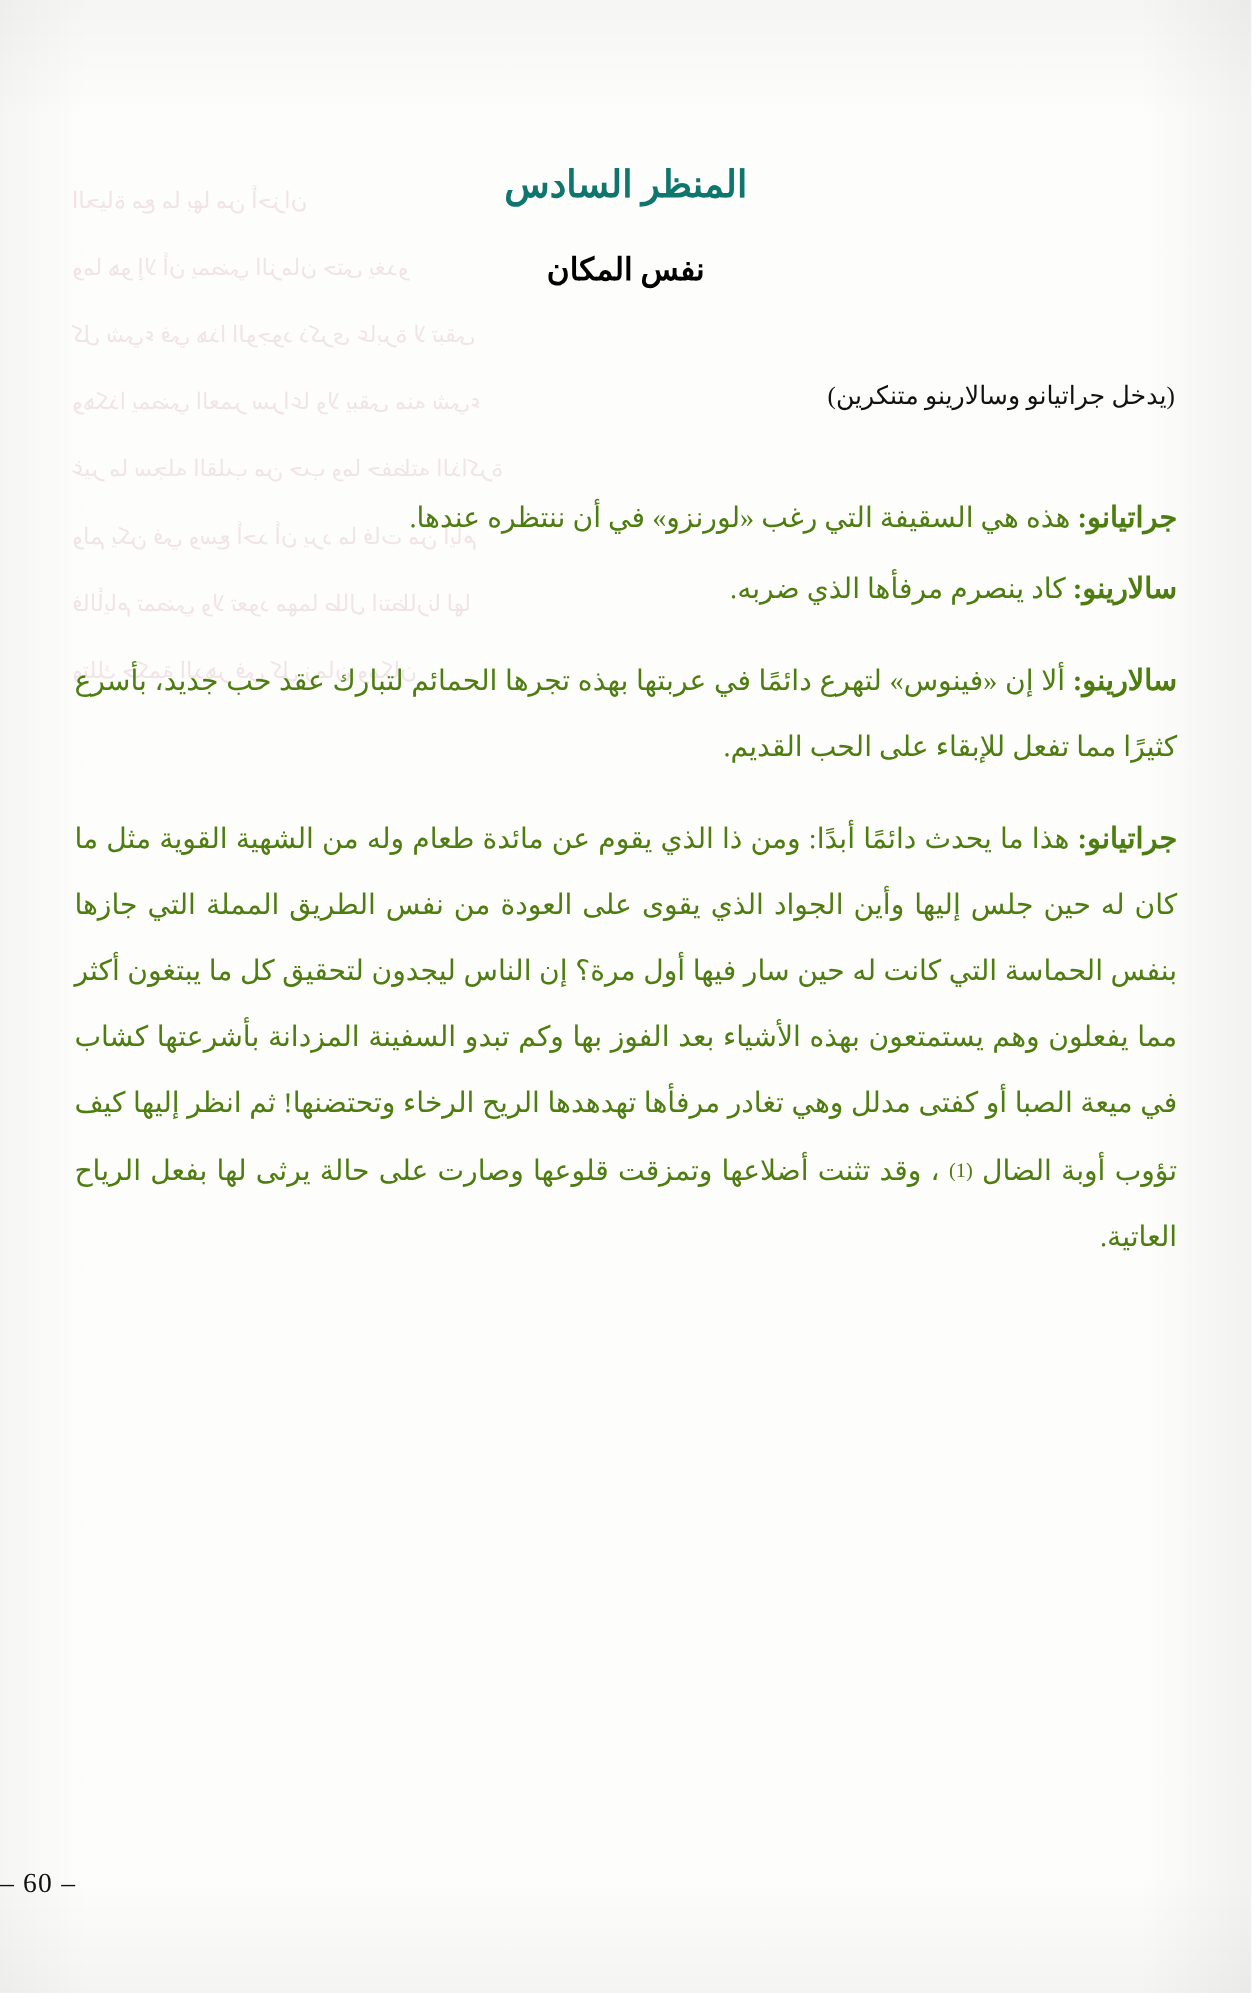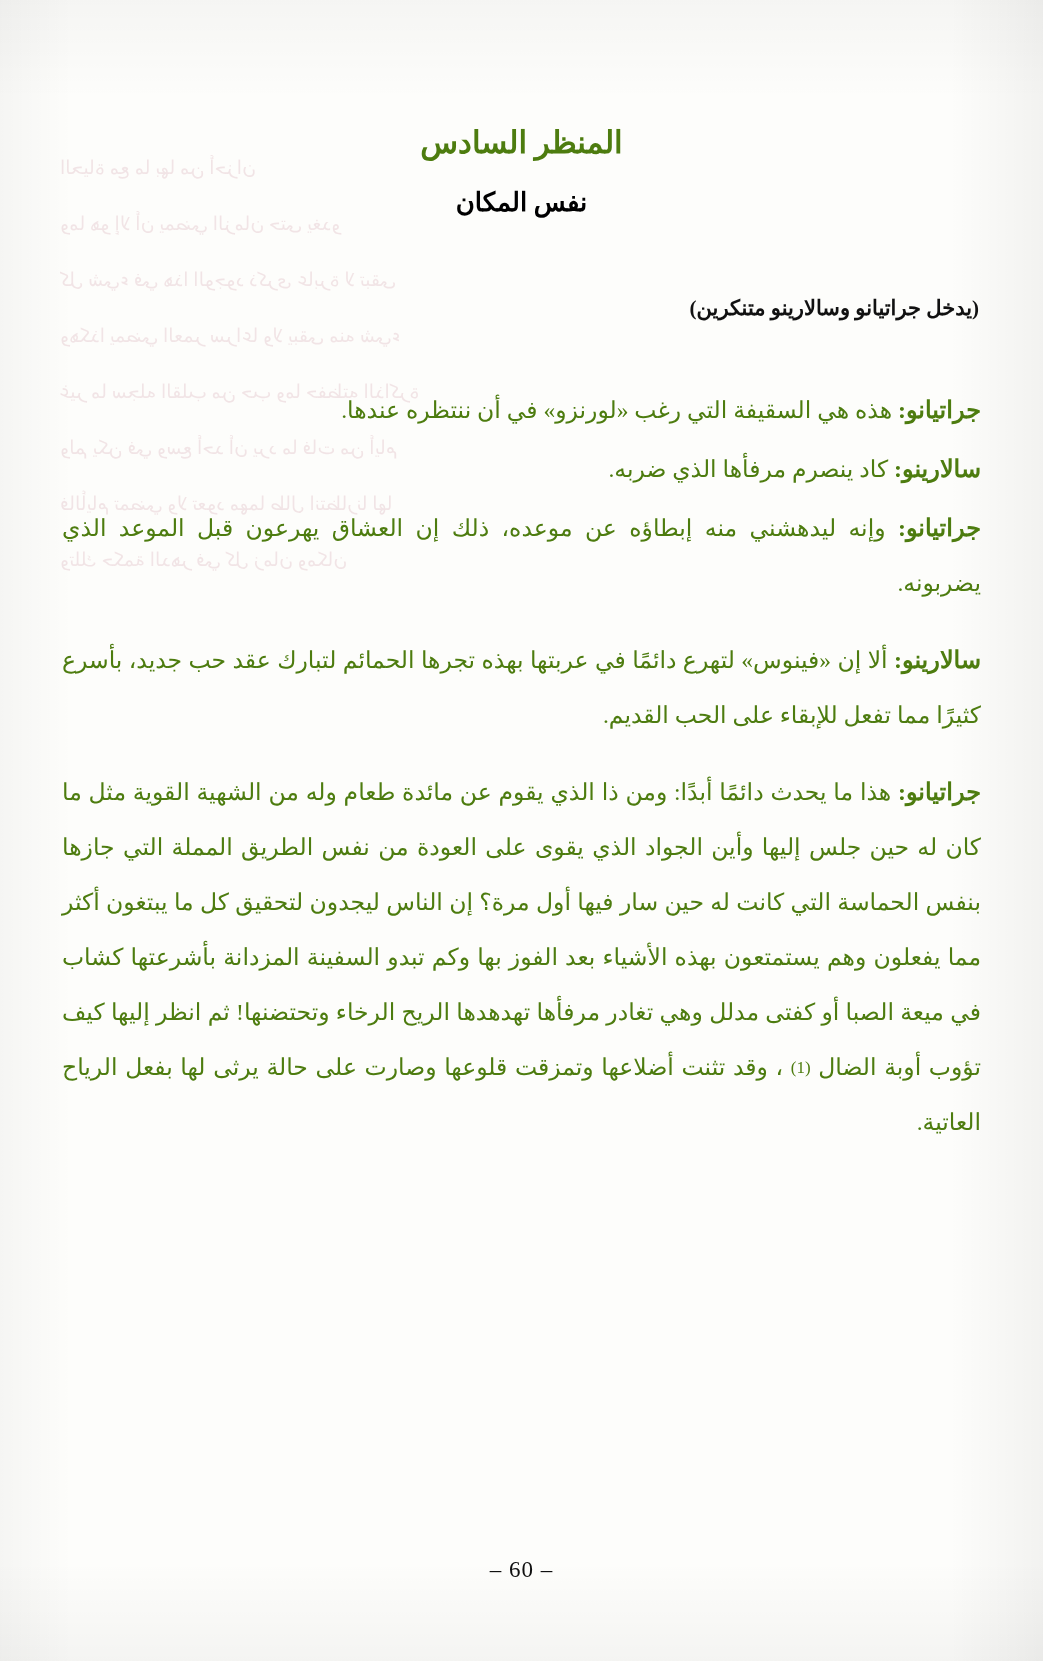--- a/index.html
+++ b/index.html
@@ -53,37 +53,37 @@
     z-index: 2;
     padding: 0 62px;
   }
 
   
   .scene-title {
     text-align: center;
     font-weight: bold;
     font-size: 31px;
     letter-spacing: 0px;
-    margin: 4px;
+    margin: 15px;
     padding-top: 120px;
-    color: #4d7c0f;
+    color: #0f766e;
   }
   .scene-subtitle {
     text-align: center;
     font-weight: bold;
     font-size: 26px;
     margin: 0;
     padding-top: 22px;
     color: #000000;
   }
 
   
   .stage-direction {
     font-size: 21px;
-    font-weight: bold;
+    font-weight: normal;
     margin: 0;
     padding-top: 78px;
     padding-right: 2px;
     color: #111;
   }
 
   
   .dialogue {
     padding-top: 62px;
   }
@@ -132,21 +132,20 @@
     transform-origin: right top;
   }
 
   
   .page-number {
     position: absolute;
     z-index: 2;
     bottom: 78px;
     left: 0;
     right: 0;
-    text-align: center;
     font-size: 23px;
     color: #101010;
     letter-spacing: 1px;
     direction: ltr;
   }
 </style>
 </head>
 <body>
 
 <div class="page">
@@ -174,24 +173,20 @@
       <p class="speech">
         <span class="speaker">جراتيانو:</span>
         <span class="speech-text">هذه هي السقيفة التي رغب «لورنزو» في أن ننتظره عندها.</span>
       </p>
 
       <p class="speech">
         <span class="speaker">سالارينو:</span>
         <span class="speech-text">كاد ينصرم مرفأها الذي ضربه.</span>
       </p>
 
-      <p class="speech">
-        <span class="speaker">جراتيانو:</span>
-        <span class="speech-text">وإنه ليدهشني منه إبطاؤه عن موعده، ذلك إن العشاق يهرعون قبل الموعد الذي يضربونه.</span>
-      </p>
 
       <p class="speech gap">
         <span class="speaker">سالارينو:</span>
         <span class="speech-text">ألا إن «فينوس» لتهرع دائمًا في عربتها بهذه تجرها الحمائم لتبارك عقد حب جديد، بأسرع كثيرًا مما تفعل للإبقاء على الحب القديم.</span>
       </p>
 
       <p class="speech gap">
         <span class="speaker">جراتيانو:</span>
         <span class="speech-text">هذا ما يحدث دائمًا أبدًا: ومن ذا الذي يقوم عن مائدة طعام وله من الشهية القوية مثل ما كان له حين جلس إليها وأين الجواد الذي يقوى على العودة من نفس الطريق المملة التي جازها بنفس الحماسة التي كانت له حين سار فيها أول مرة؟ إن الناس ليجدون لتحقيق كل ما يبتغون أكثر مما يفعلون وهم يستمتعون بهذه الأشياء بعد الفوز بها وكم تبدو السفينة المزدانة بأشرعتها كشاب في ميعة الصبا أو كفتى مدلل وهي تغادر مرفأها تهدهدها الريح الرخاء وتحتضنها! ثم انظر إليها كيف تؤوب أوبة الضال</span>
         <span class="fn-ref">(1)</span>

